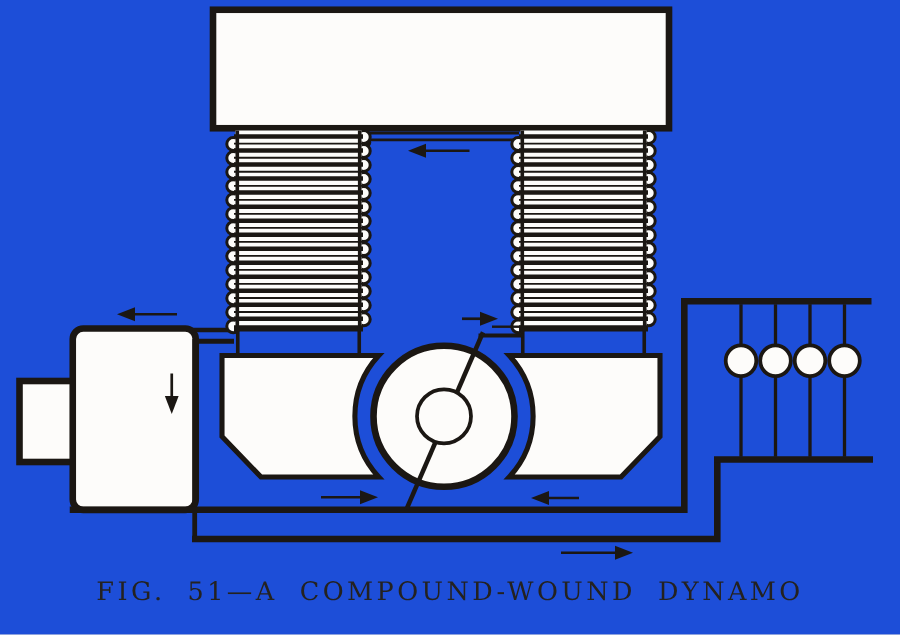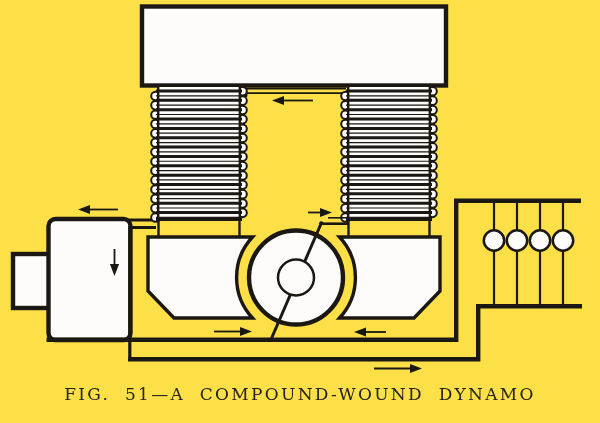--- a/index.html
+++ b/index.html
@@ -1,17 +1,17 @@
 <!DOCTYPE html>
 <html><head>
 <meta charset="utf-8">
 <style>
   html,body{margin:0;padding:0;background:#e8e8e6;}
   .stage{
-    position:relative;width:600px;height:423px;background:#fde047;
+    position:relative;width:600px;height:423px;background:#1d4ed8;
     font-family:"DejaVu Serif","Liberation Serif",serif;overflow:hidden;
   }
   svg{display:block;}
   .ln{stroke:#1b1713;fill:none;}
   .paperfill{fill:#fdfcfa;stroke:none;}
   .heavy{stroke:#1b1713;stroke-width:4.4;fill:none;}
   .outline{stroke:#1b1713;stroke-width:4.4;fill:#fdfcfa;}
   .mid{stroke:#1b1713;stroke-width:3;fill:none;}
   .pole{stroke:#1b1713;stroke-width:3.4;fill:#fdfcfa;stroke-linejoin:miter;}
   .bump{stroke:#1b1713;stroke-width:2;fill:#fdfcfa;}

